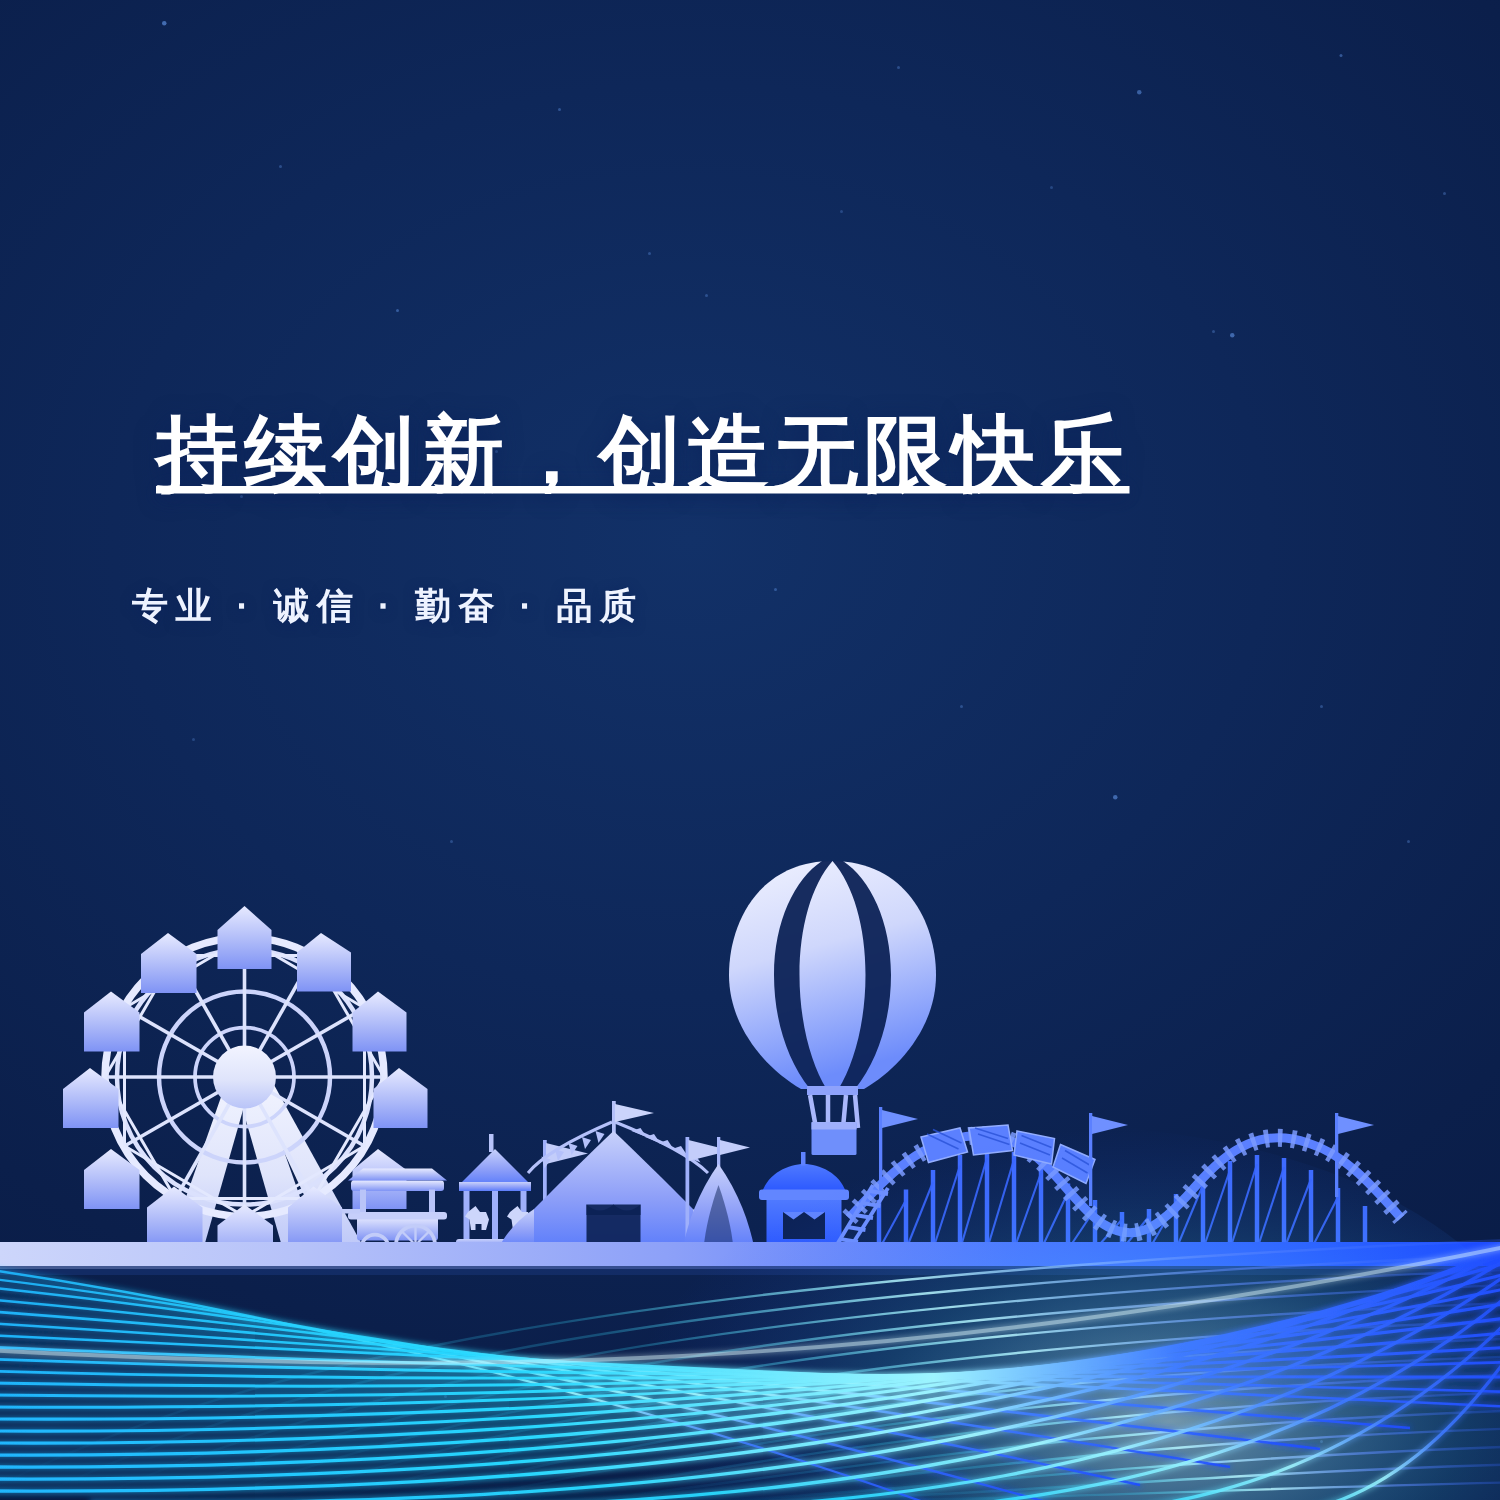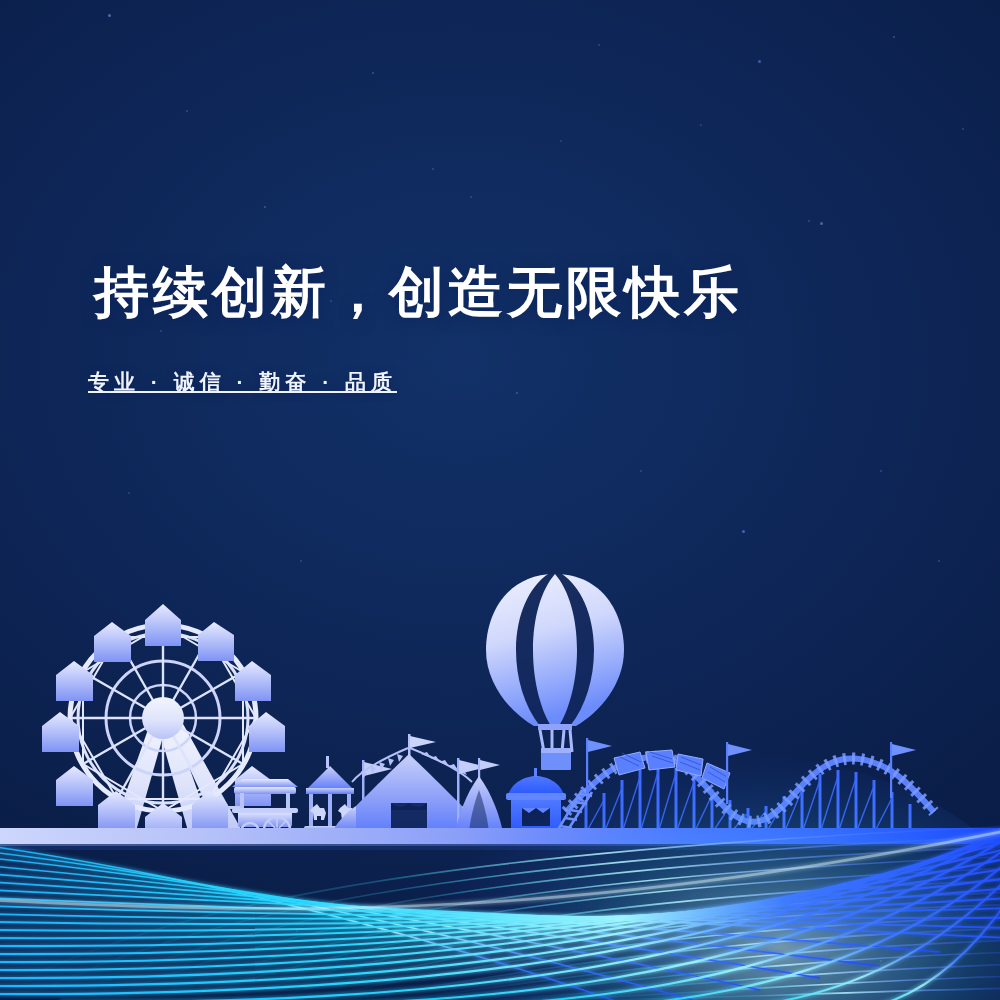--- a/index.html
+++ b/index.html
@@ -25,39 +25,39 @@
   }
 
   
   .copy {
     position: absolute;
     left: 88px;
     top: 258px;
     z-index: 40;
   }
   .title {
-    margin: 6px;
+    margin: 16px;
     font-size: 55px;
     line-height: 1.05;
     font-weight: 700;
     color: #ffffff;
     letter-spacing: 4px;
     white-space: nowrap;
     text-shadow: 0 2px 14px rgba(10,34,92,.85);
+    text-decoration: underline;
   }
   .subtitle {
     margin: 0;
     padding-top: 40px;
-    font-size: 21px;
+    font-size: 24px;
     font-weight: 700;
     color: #eef3ff;
     letter-spacing: 5px;
     white-space: nowrap;
     text-shadow: 0 1px 8px rgba(10,34,92,.8);
-    text-decoration: underline;
   }
 
   
   .scene {
     position: absolute;
     left: 0;
     bottom: 0;
     width: 1000px;
     height: 1000px;
     z-index: 20;

